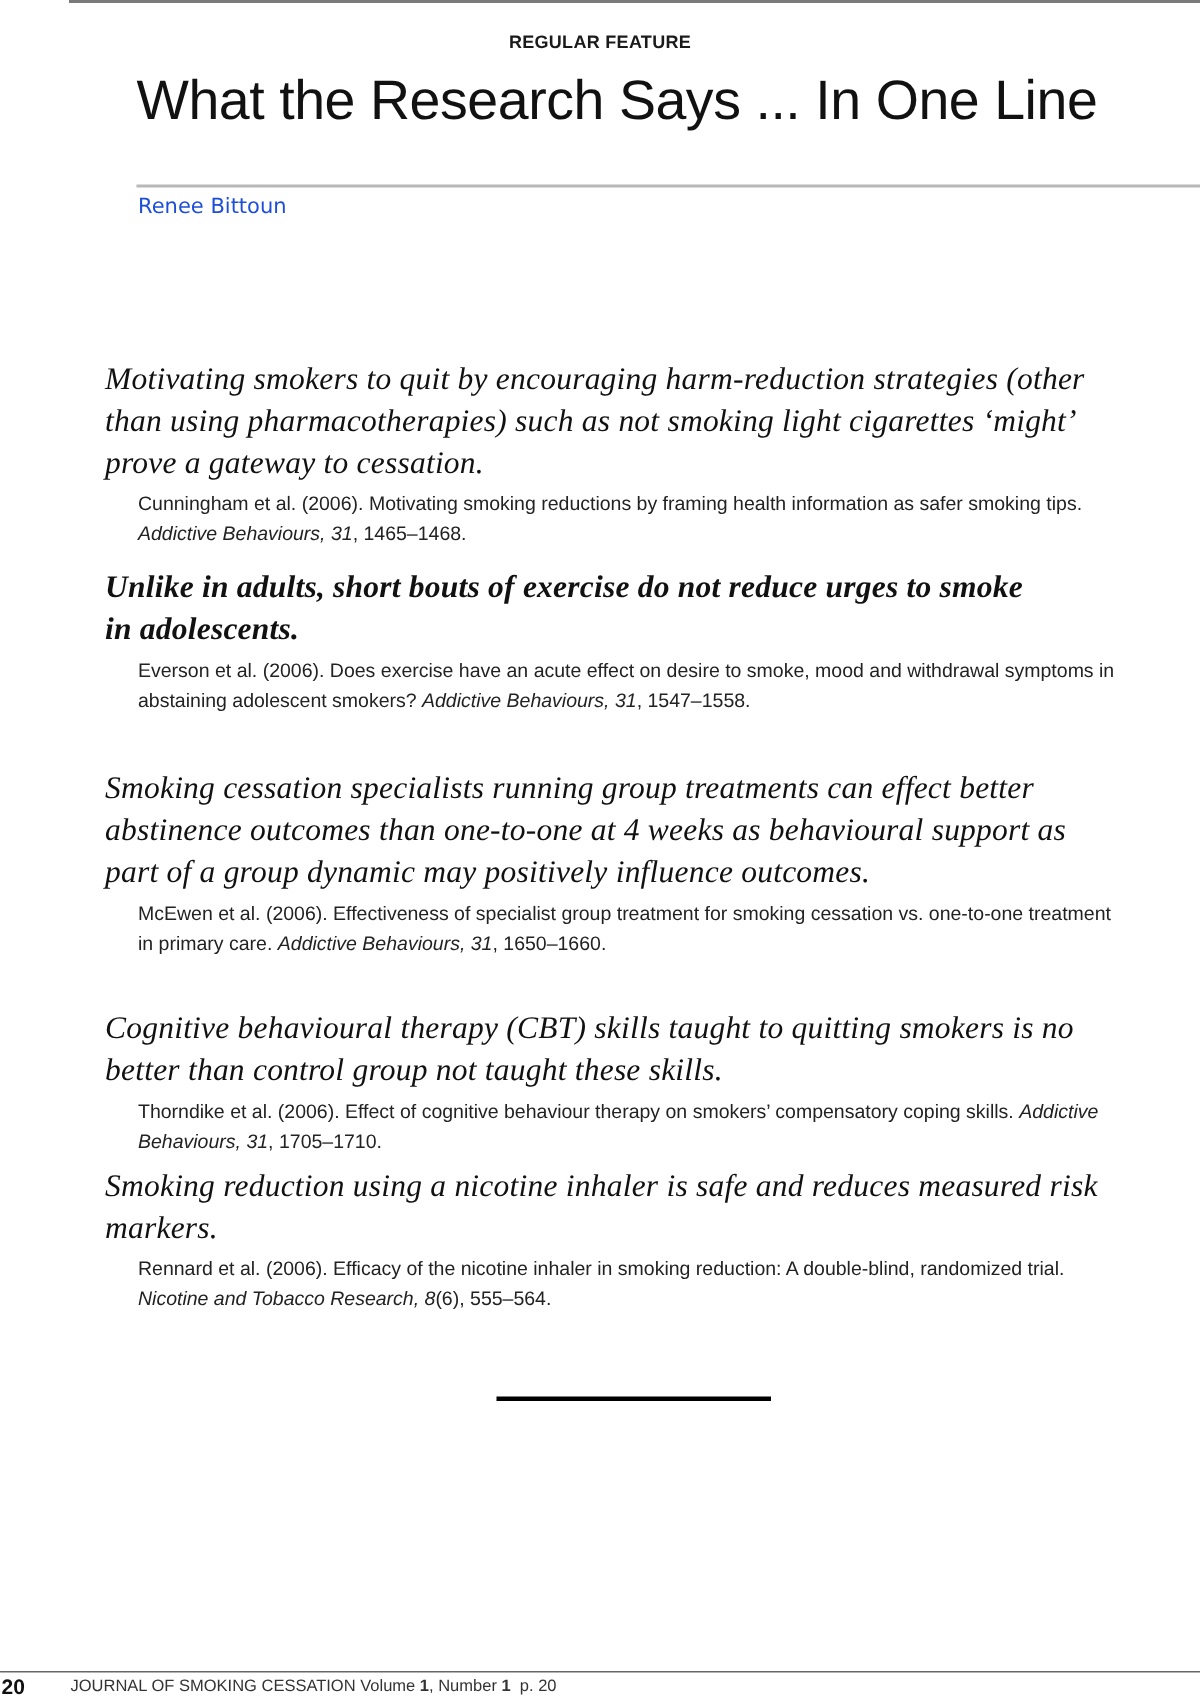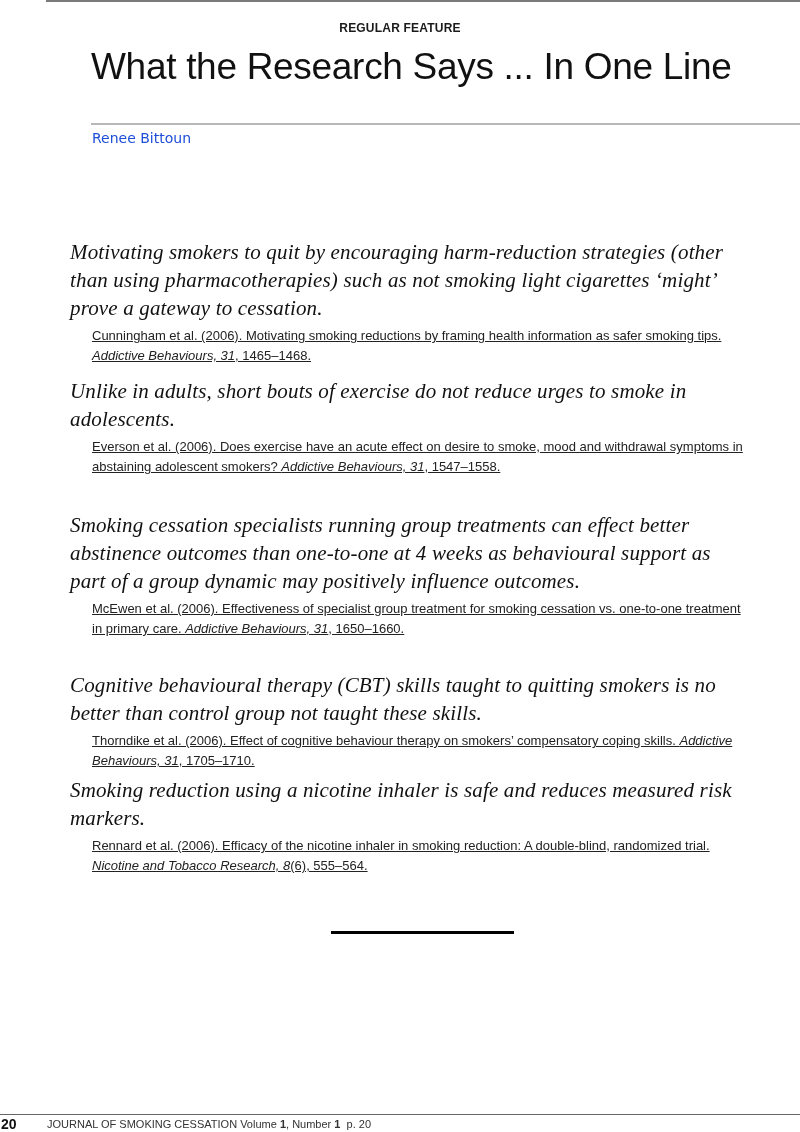--- a/index.html
+++ b/index.html
@@ -83,21 +83,20 @@
       margin: 0;
       letter-spacing: 0.15px;
     }
     .citation {
       margin: 4px 0 0 22px;
       font-family: "Liberation Sans", sans-serif;
       font-size: 13px;
       line-height: 20px;
       color: #222222;
       width: 660px;
-      text-decoration: underline;
     }
     .citation .journal {
       font-style: italic;
     }
     .end-rule {
       position: absolute;
       left: 331px;
       top: 931px;
       width: 183px;
       height: 3px;
@@ -157,21 +156,21 @@
 <div class="entries">
 
   <div class="entry" style="top:214px;margin-top:24px;">
     <p class="finding" style="width:690px;">Motivating smokers to quit by encouraging harm-reduction strategies (other than using pharmacotherapies) such as not smoking light cigarettes ‘might’ prove a gateway to cessation.</p>
     <div class="citation">
       <span>Cunningham et al. (2006). Motivating smoking reductions by framing health information as safer smoking tips. </span><span class="journal">Addictive Behaviours, 31</span><span>, 1465–1468.</span>
     </div>
   </div>
 
   <div class="entry" style="top:377px;">
-    <p class="finding" style="width:620px;">Unlike in adults, short bouts of exercise do not reduce urges to smoke in adolescents.</p>
+    <p class="finding" style="width:620px;font-weight:bold;">Unlike in adults, short bouts of exercise do not reduce urges to smoke in adolescents.</p>
     <div class="citation">
       <span>Everson et al. (2006). Does exercise have an acute effect on desire to smoke, mood and withdrawal symptoms in abstaining adolescent smokers? </span><span class="journal">Addictive Behaviours, 31</span><span>, 1547–1558.</span>
     </div>
   </div>
 
   <div class="entry" style="top:511px;">
     <p class="finding" style="width:650px;">Smoking cessation specialists running group treatments can effect better abstinence outcomes than one-to-one at 4 weeks as behavioural support as part of a group dynamic may positively influence outcomes.</p>
     <div class="citation">
       <span>McEwen et al. (2006). Effectiveness of specialist group treatment for smoking cessation vs. one-to-one treatment in primary care. </span><span class="journal">Addictive Behaviours, 31</span><span>, 1650–1660.</span>
     </div>

